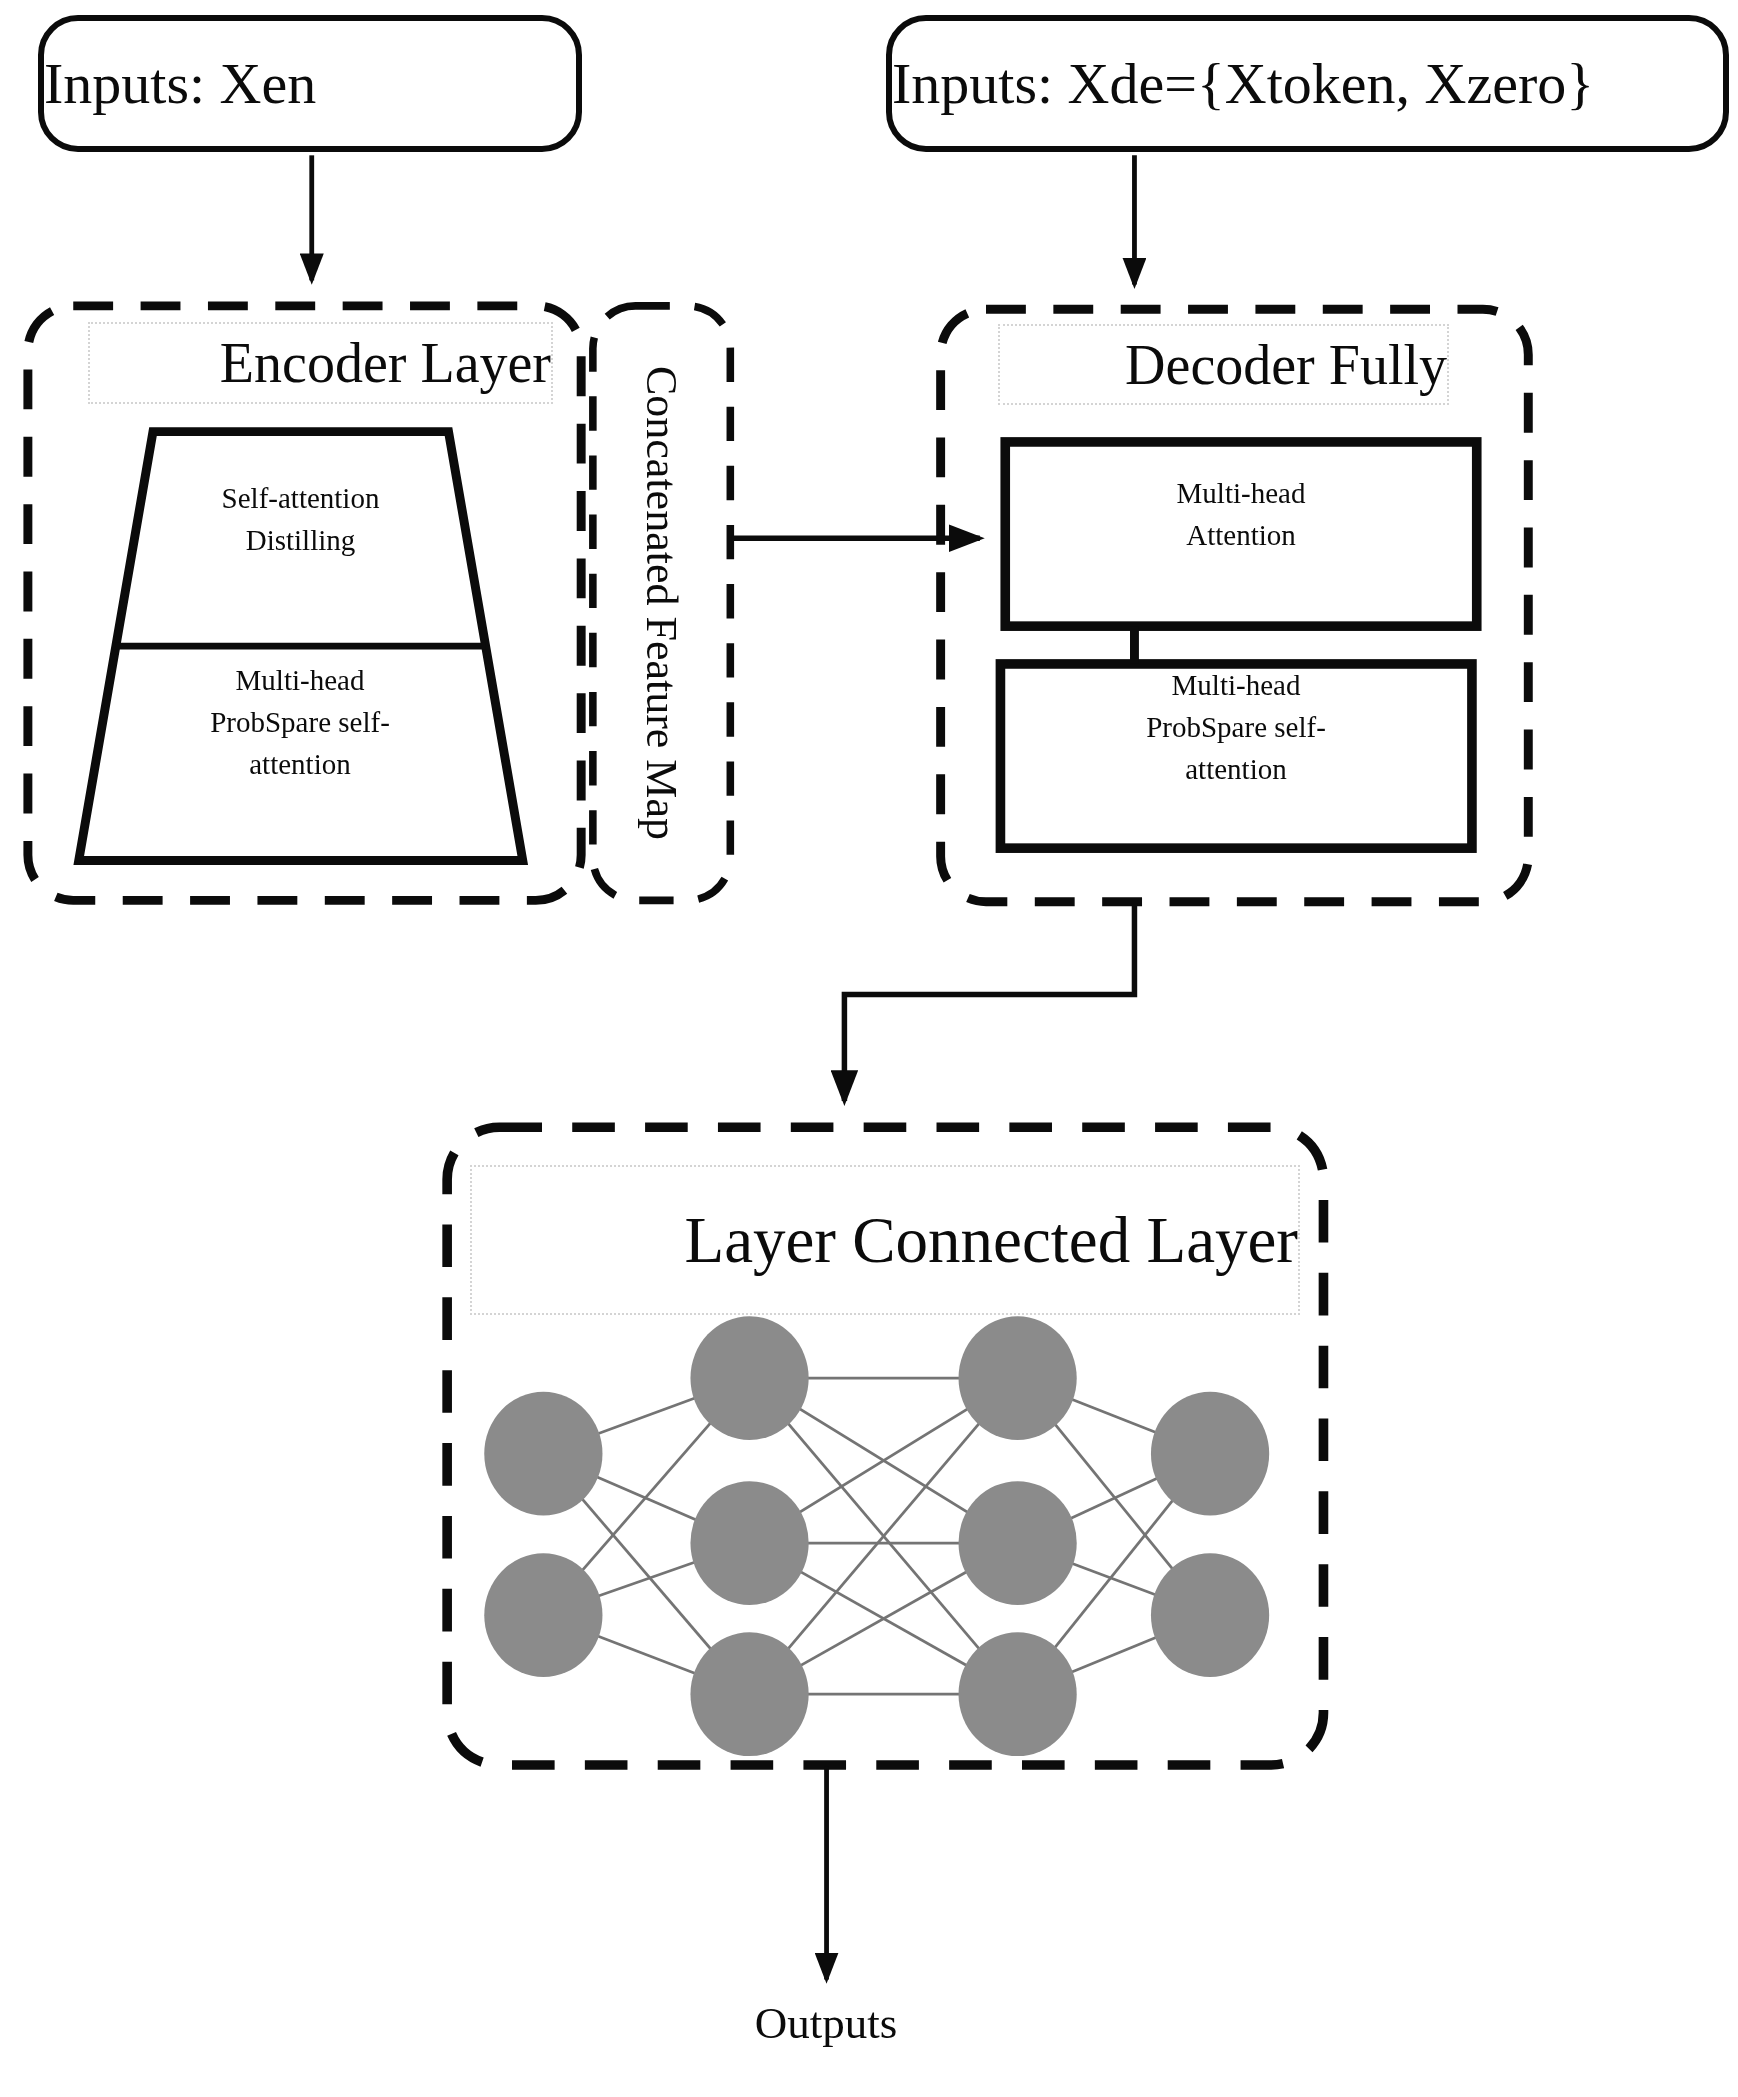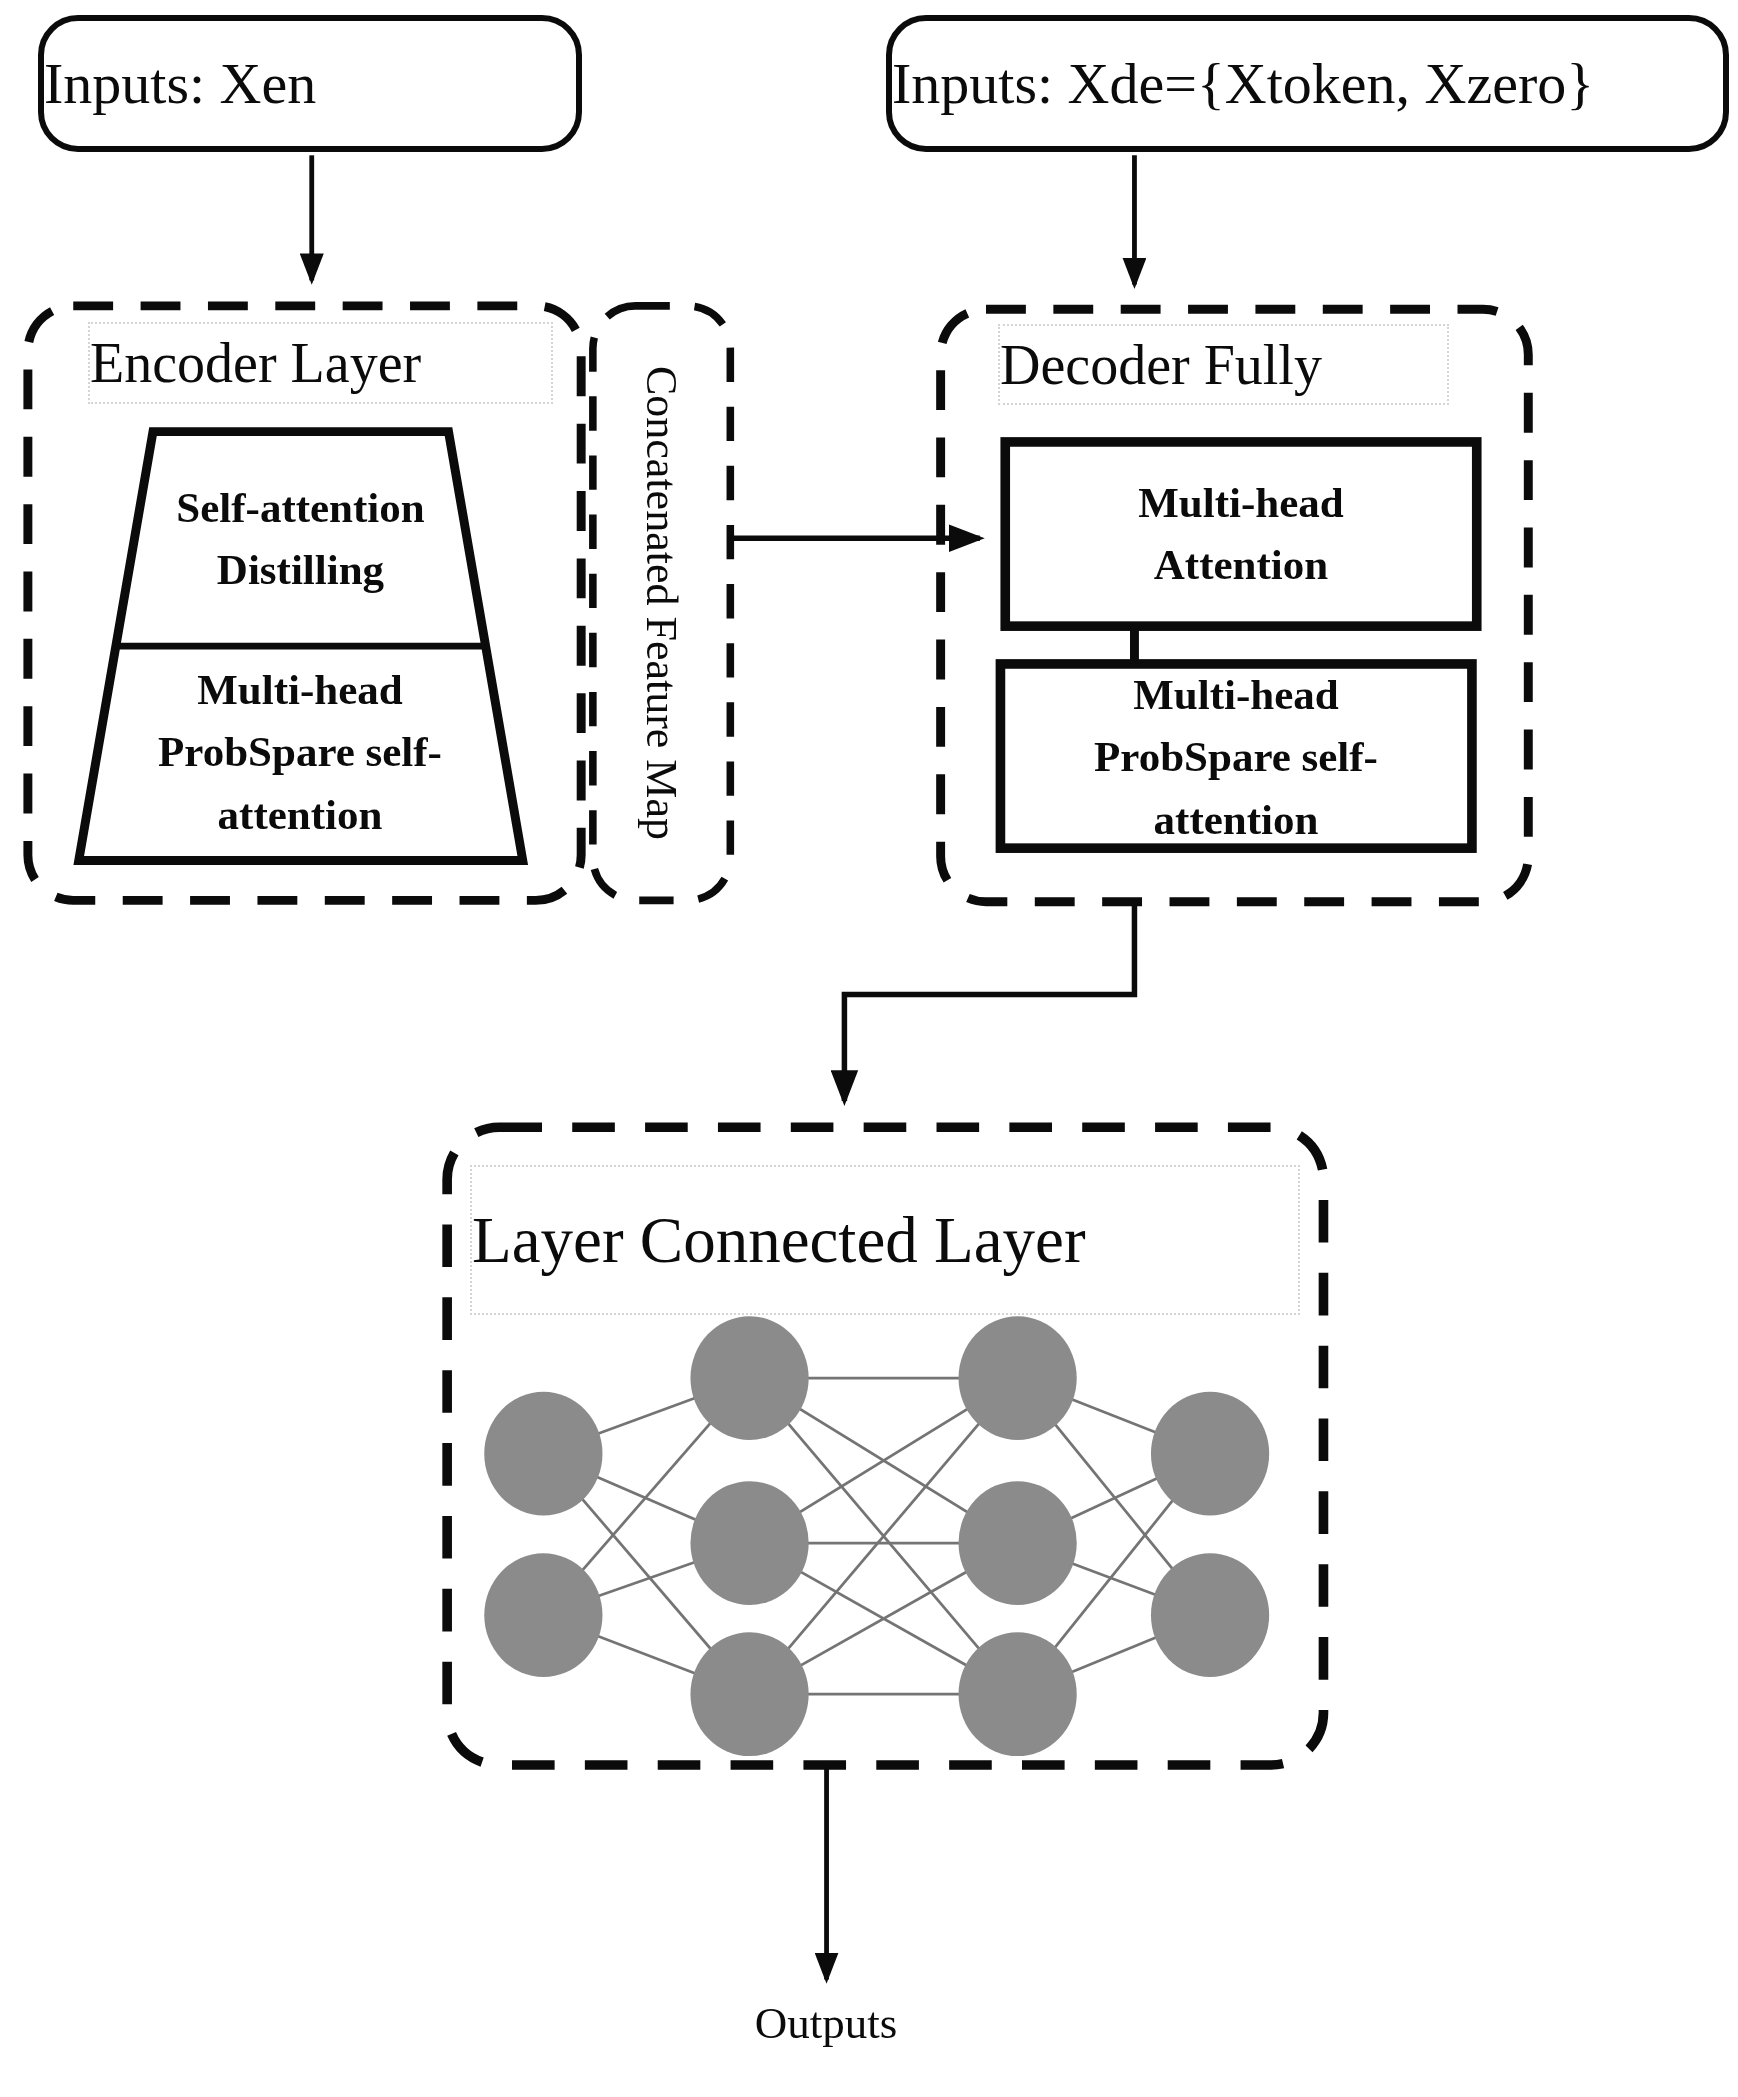--- a/index.html
+++ b/index.html
@@ -25,26 +25,26 @@
     display: flex;
     align-items: center;
     font-size: 58px;
     background: #ffffff;
     box-sizing: border-box;
   }
   .dotted-title {
     border: 2.1px dotted #d4d4d4;
     display: flex;
     align-items: center;
-    justify-content: flex-start;
+    justify-content: flex-end;
     box-sizing: border-box;
     background: transparent;
   }
   .title-text { font-size: 56px; }
-  .body-text { font-size: 43px; line-height: 1.45; font-weight: bold; }
+  .body-text { font-size: 29px; line-height: 1.45; }
   .fc-title-text { font-size: 65px; }
   .outputs-text { font-size: 45px; }
   .vertical-label {
     transform: translate(-50%, -50%) rotate(90deg);
     transform-origin: center center;
     font-size: 44px;
     white-space: nowrap;
   }
 </style>
 </head>

